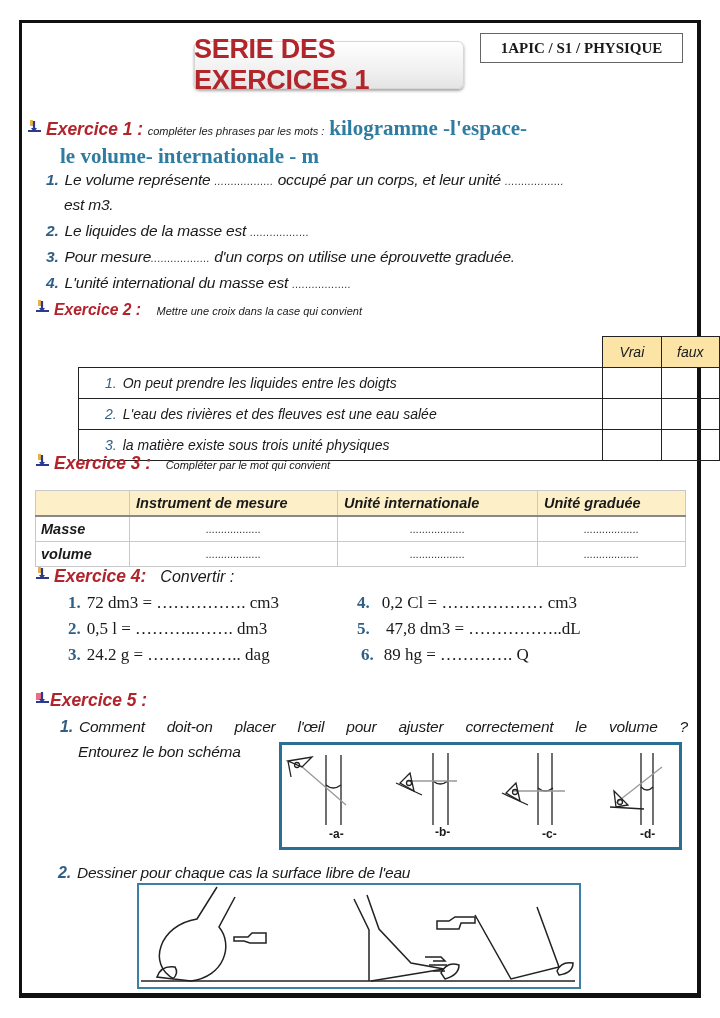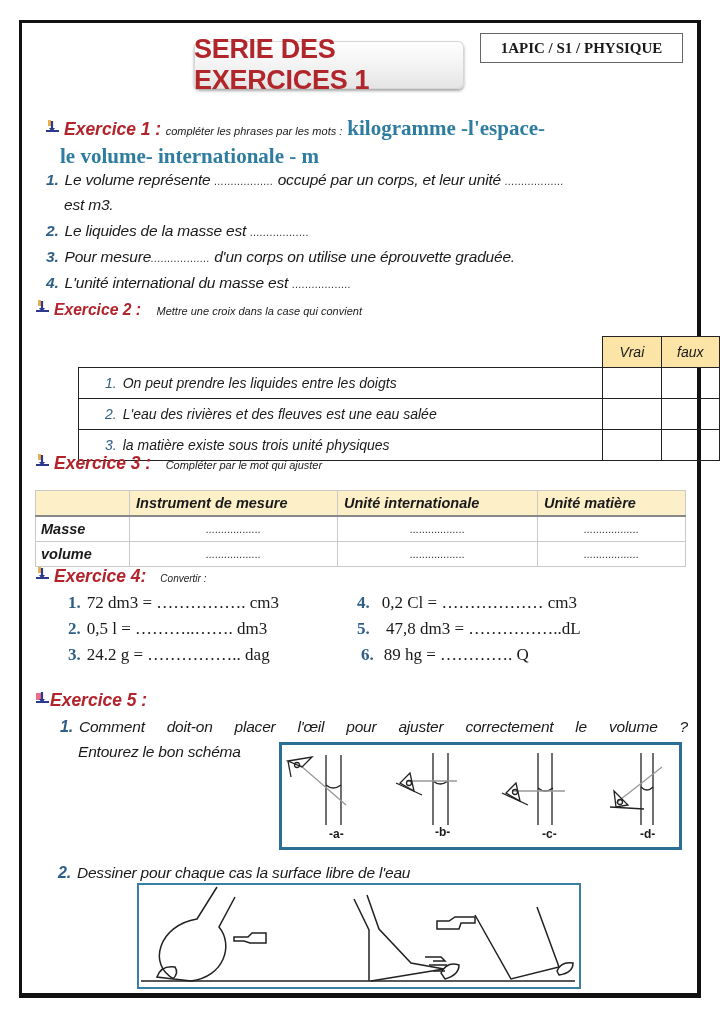--- a/index.html
+++ b/index.html
@@ -36,21 +36,21 @@
 </head>
 <body>
 
 <div class="page"></div>
 
 <div class="abs title-box">
   <span class="title-text">SERIE DES EXERCICES 1</span>
 </div>
 <div class="abs level-box">1APIC / S1 / PHYSIQUE</div>
 
-<div class="abs ex-head" style="left:44px;top:116px;justify-content:space-between;">
+<div class="abs ex-head" style="left:26px;top:116px;justify-content:space-between;">
   <span class="bullet">
     <svg width="16" height="16">
         <rect x="4" y="1" width="3" height="6" fill="#e8b24a"></rect>
         <path d="M8 2v10M2 12h13" stroke="#2b3a8f" stroke-width="2.2"></path>
         <path d="M5 9l3 4 3-4" fill="#2b3a8f"></path>
       </svg>
   </span>
   <span class="ex-label">Exercice 1 :</span>
   <span class="ex-desc" style="margin-left:-4px;">compléter les phrases par les mots :</span>
   <span class="kw" style="margin-left:5px;">kilogramme -l'espace-</span>
@@ -117,30 +117,30 @@
 
 <div class="abs ex-head" style="left:34px;top:452px;">
   <span class="bullet">
     <svg width="16" height="16">
         <rect x="4" y="1" width="3" height="6" fill="#e8b24a"></rect>
         <path d="M8 2v10M2 12h13" stroke="#2b3a8f" stroke-width="2.2"></path>
         <path d="M5 9l3 4 3-4" fill="#2b3a8f"></path>
       </svg>
   </span>
   <span class="ex-label">Exercice 3 :</span>
-  <span class="ex-desc" style="margin-left:6px;">Compléter par le mot qui ajuster</span>
+  <span class="ex-desc" style="margin-left:6px;">Compléter par le mot qui convient</span>
 </div>
 
 <table class="abs t3">
   <tbody>
       <tr class="hdr">
     <td style="width:91px;"></td>
     <td style="width:200px;padding-left:6px;">Instrument de mesure</td>
     <td style="width:192px;padding-left:6px;">Unité internationale</td>
-    <td style="width:140px;padding-left:6px;">Unité matière</td>
+    <td style="width:140px;padding-left:6px;">Unité graduée</td>
   </tr>
   <tr>
     <td class="rl">Masse</td>
     <td class="dots">..................</td>
     <td class="dots">..................</td>
     <td class="dots">..................</td>
   </tr>
   <tr>
     <td class="rl">volume</td>
     <td class="dots">..................</td>
@@ -152,21 +152,21 @@
 
 <div class="abs ex-head" style="left:34px;top:565px;">
   <span class="bullet">
     <svg width="16" height="16">
         <rect x="4" y="1" width="3" height="6" fill="#e8b24a"></rect>
         <path d="M8 2v10M2 12h13" stroke="#2b3a8f" stroke-width="2.2"></path>
         <path d="M5 9l3 4 3-4" fill="#2b3a8f"></path>
       </svg>
   </span>
   <span class="ex-label">Exercice 4:</span>
-  <span class="ex-desc" style="margin-left:6px;font-size:10px;">Convertir :</span>
+  <span class="ex-desc" style="margin-left:6px;font-size:16px;">Convertir :</span>
 </div>
 
 <div class="abs conv" style="left:68px;top:593px;"><span class="n">1.</span><span>72 dm3 =  ……………. cm3</span></div>
 <div class="abs conv" style="left:68px;top:619px;"><span class="n">2.</span><span>0,5 l =    ………..……. dm3</span></div>
 <div class="abs conv" style="left:68px;top:645px;"><span class="n">3.</span><span>24.2 g = …………….. dag</span></div>
 <div class="abs conv" style="left:357px;top:593px;"><span class="n" style="margin-right:12px;">4.</span><span>0,2 Cl = ………………  cm3</span></div>
 <div class="abs conv" style="left:357px;top:619px;"><span class="n" style="margin-right:12px;">5.</span><span> 47,8 dm3 =  ……………..dL</span></div>
 <div class="abs conv" style="left:361px;top:645px;"><span class="n" style="margin-right:10px;">6.</span><span>89 hg = …………. Q</span></div>
 
 <div class="abs ex-head" style="left:34px;top:689px;">

